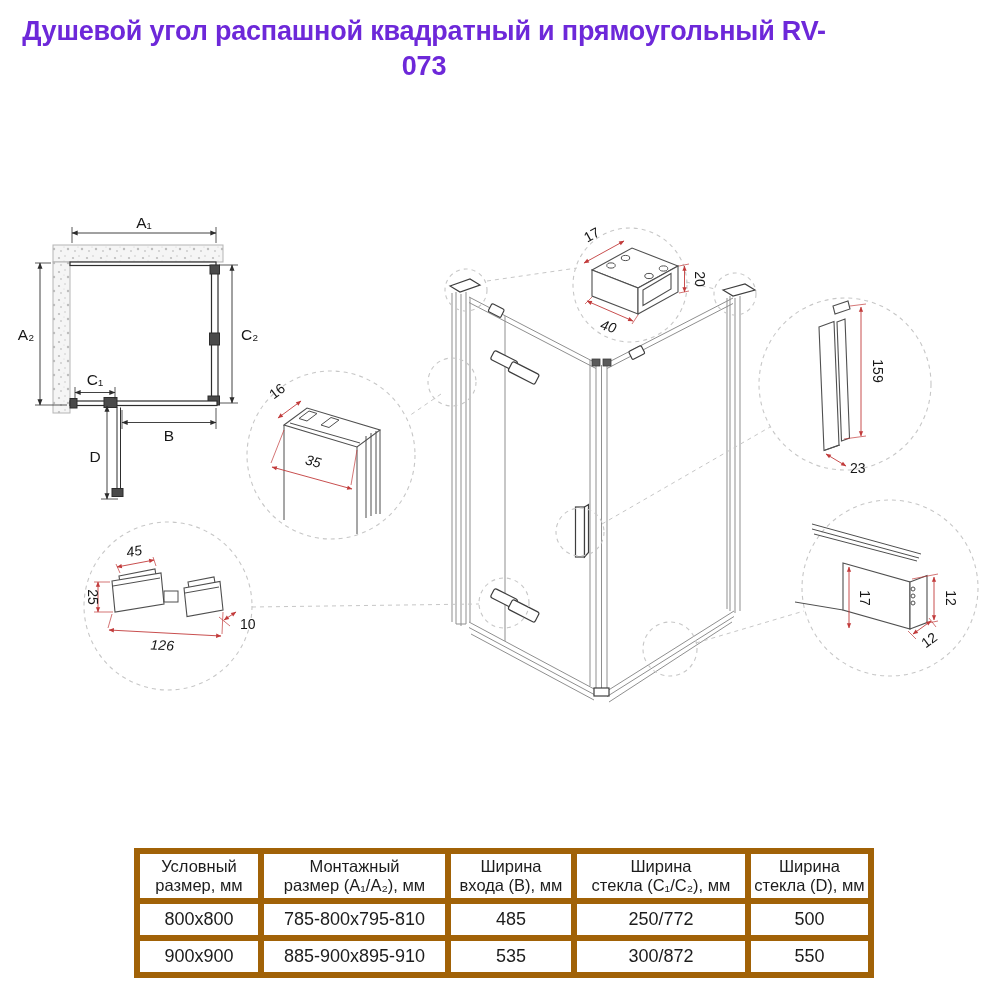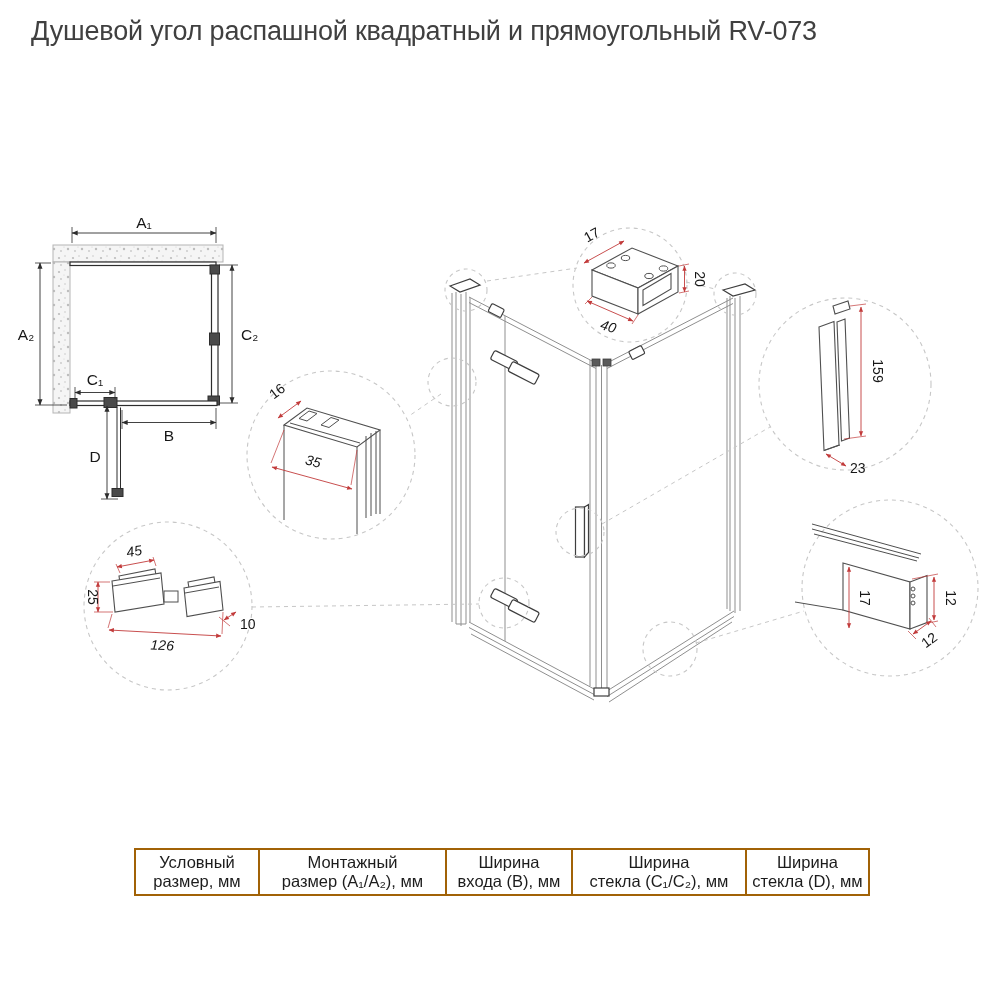--- a/index.html
+++ b/index.html
@@ -2,21 +2,21 @@
 <html><head>
 <meta charset="utf-8">
 <style>
   html,body { margin:0; padding:0; }
   body {
     width:1000px; height:1000px; position:relative; background:#ffffff;
     font-family:"Liberation Sans", sans-serif; overflow:hidden;
   }
   .title {
     position:absolute; top:14px; left:0; width:848px; text-align:center;
-    font-size:27px; line-height:35px; color:#404040; letter-spacing:-0.2px;
+    font-size:27px; line-height:35px; color:#6d28d9; letter-spacing:-0.2px;font-weight:bold;
   }
   .diagram { position:absolute; top:100px; left:0; }
 
   
   .wall   { fill:url(#speck); stroke:#b5b5b5; stroke-width:1; }
   .ln     { stroke:#2d2d2d; stroke-width:1.2; fill:#ffffff; }
   .lnf    { stroke:#2d2d2d; stroke-width:1; fill:#4a4a4a; }
   .thin   { stroke:#2d2d2d; stroke-width:1; fill:none; }
   .dim    { stroke:#2d2d2d; stroke-width:0.9; fill:none; }
   .ext    { stroke:#2d2d2d; stroke-width:0.8; fill:none; }
@@ -33,21 +33,21 @@
   .plbl   { font-size:15.5px; }
   .dnum   { font-size:14px; }
   .it     { font-style:italic; }
 
   
   table.spec {
     position:absolute; left:134px; top:848px; width:734px;
     border-collapse:collapse; table-layout:fixed; color:#1c1c1c;
   }
   table.spec th, table.spec td {
-    border:2px solid #a16207; text-align:center; vertical-align:middle;
+    border:6px solid #a16207; text-align:center; vertical-align:middle;
     padding:1px 2px; overflow:hidden;
   }
   table.spec th { height:42px; font-weight:400; font-size:16.5px; line-height:1.18; white-space:pre-line; }
   table.spec td { height:29px; font-size:18px; }
 </style>
 </head>
 <body>
 
 <div class="title">
   <div>Душевой угол распашной квадратный и прямоугольный RV-073</div>
@@ -323,14 +323,28 @@
 размер (A₁/A₂), мм</th>
       <th>Ширина
 входа (B), мм</th>
       <th>Ширина
 стекла (C₁/C₂), мм</th>
       <th>Ширина
 стекла (D), мм</th>
     </tr>
   </thead>
   <tbody>
+    <tr>
+      <td>800x800</td>
+      <td>785-800x795-810</td>
+      <td>485</td>
+      <td>250/772</td>
+      <td>500</td>
+    </tr>
+    <tr>
+      <td>900x900</td>
+      <td>885-900x895-910</td>
+      <td>535</td>
+      <td>300/872</td>
+      <td>550</td>
+    </tr>
   </tbody>
 </table>
 
 </body></html>

